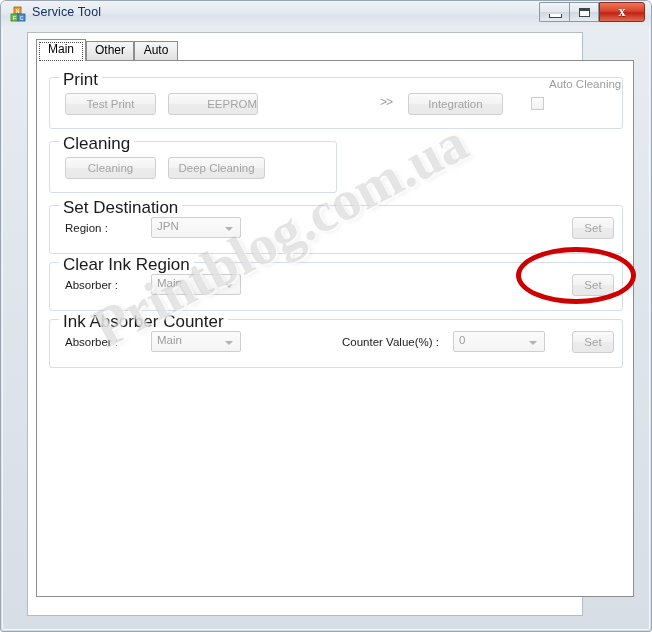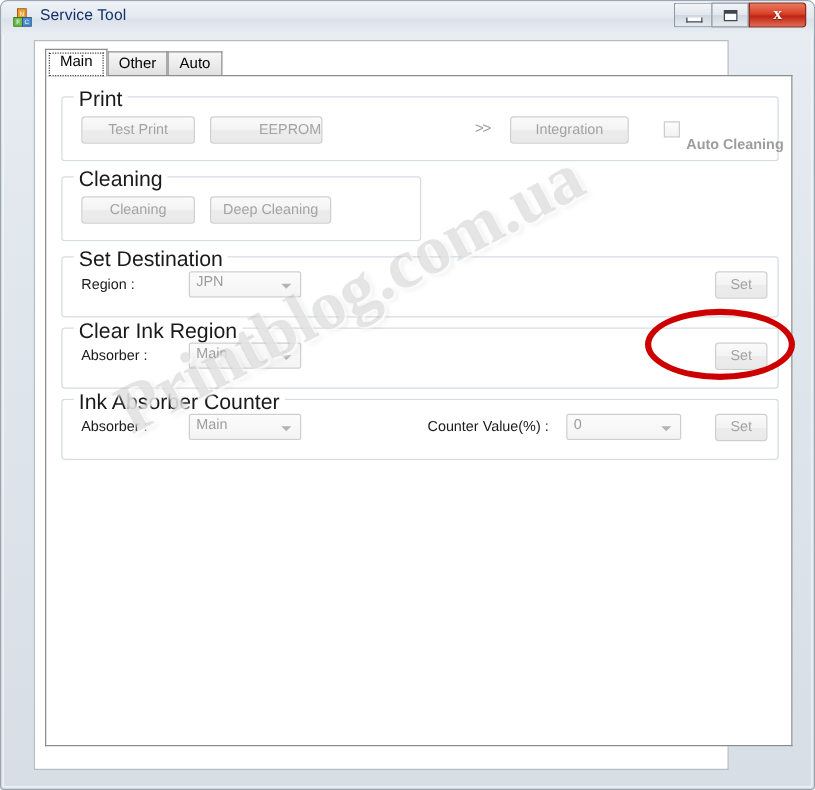--- a/index.html
+++ b/index.html
@@ -343,21 +343,21 @@
 
     <div id="tabpage">
 
       <div class="groupbox" id="grp-print">
         <div class="group-title">Print</div>
         <div class="btn" style="left:15px; top:15px; width:91px;">Test Print</div>
         <div class="btn" style="left:118px; top:15px; width:90px;text-align:right;">EEPROM</div>
         <div class="arrows" style="left:330px; top:17px;">&gt;&gt;</div>
         <div class="btn" style="left:358px; top:15px; width:95px;">Integration</div>
         <div class="chk-box" style="left:481px; top:19px;"></div>
-        <div class="chk-label" style="left:499px; top:32px;font-weight:bold;">Auto Cleaning</div>
+        <div class="chk-label" style="left:499px; top:0;">Auto Cleaning</div>
       </div>
 
       <div class="groupbox" id="grp-cleaning">
         <div class="group-title">Cleaning</div>
         <div class="btn" style="left:15px; top:15px; width:91px;">Cleaning</div>
         <div class="btn" style="left:118px; top:15px; width:97px;">Deep Cleaning</div>
       </div>
 
 
       <div class="groupbox" id="grp-dest">

